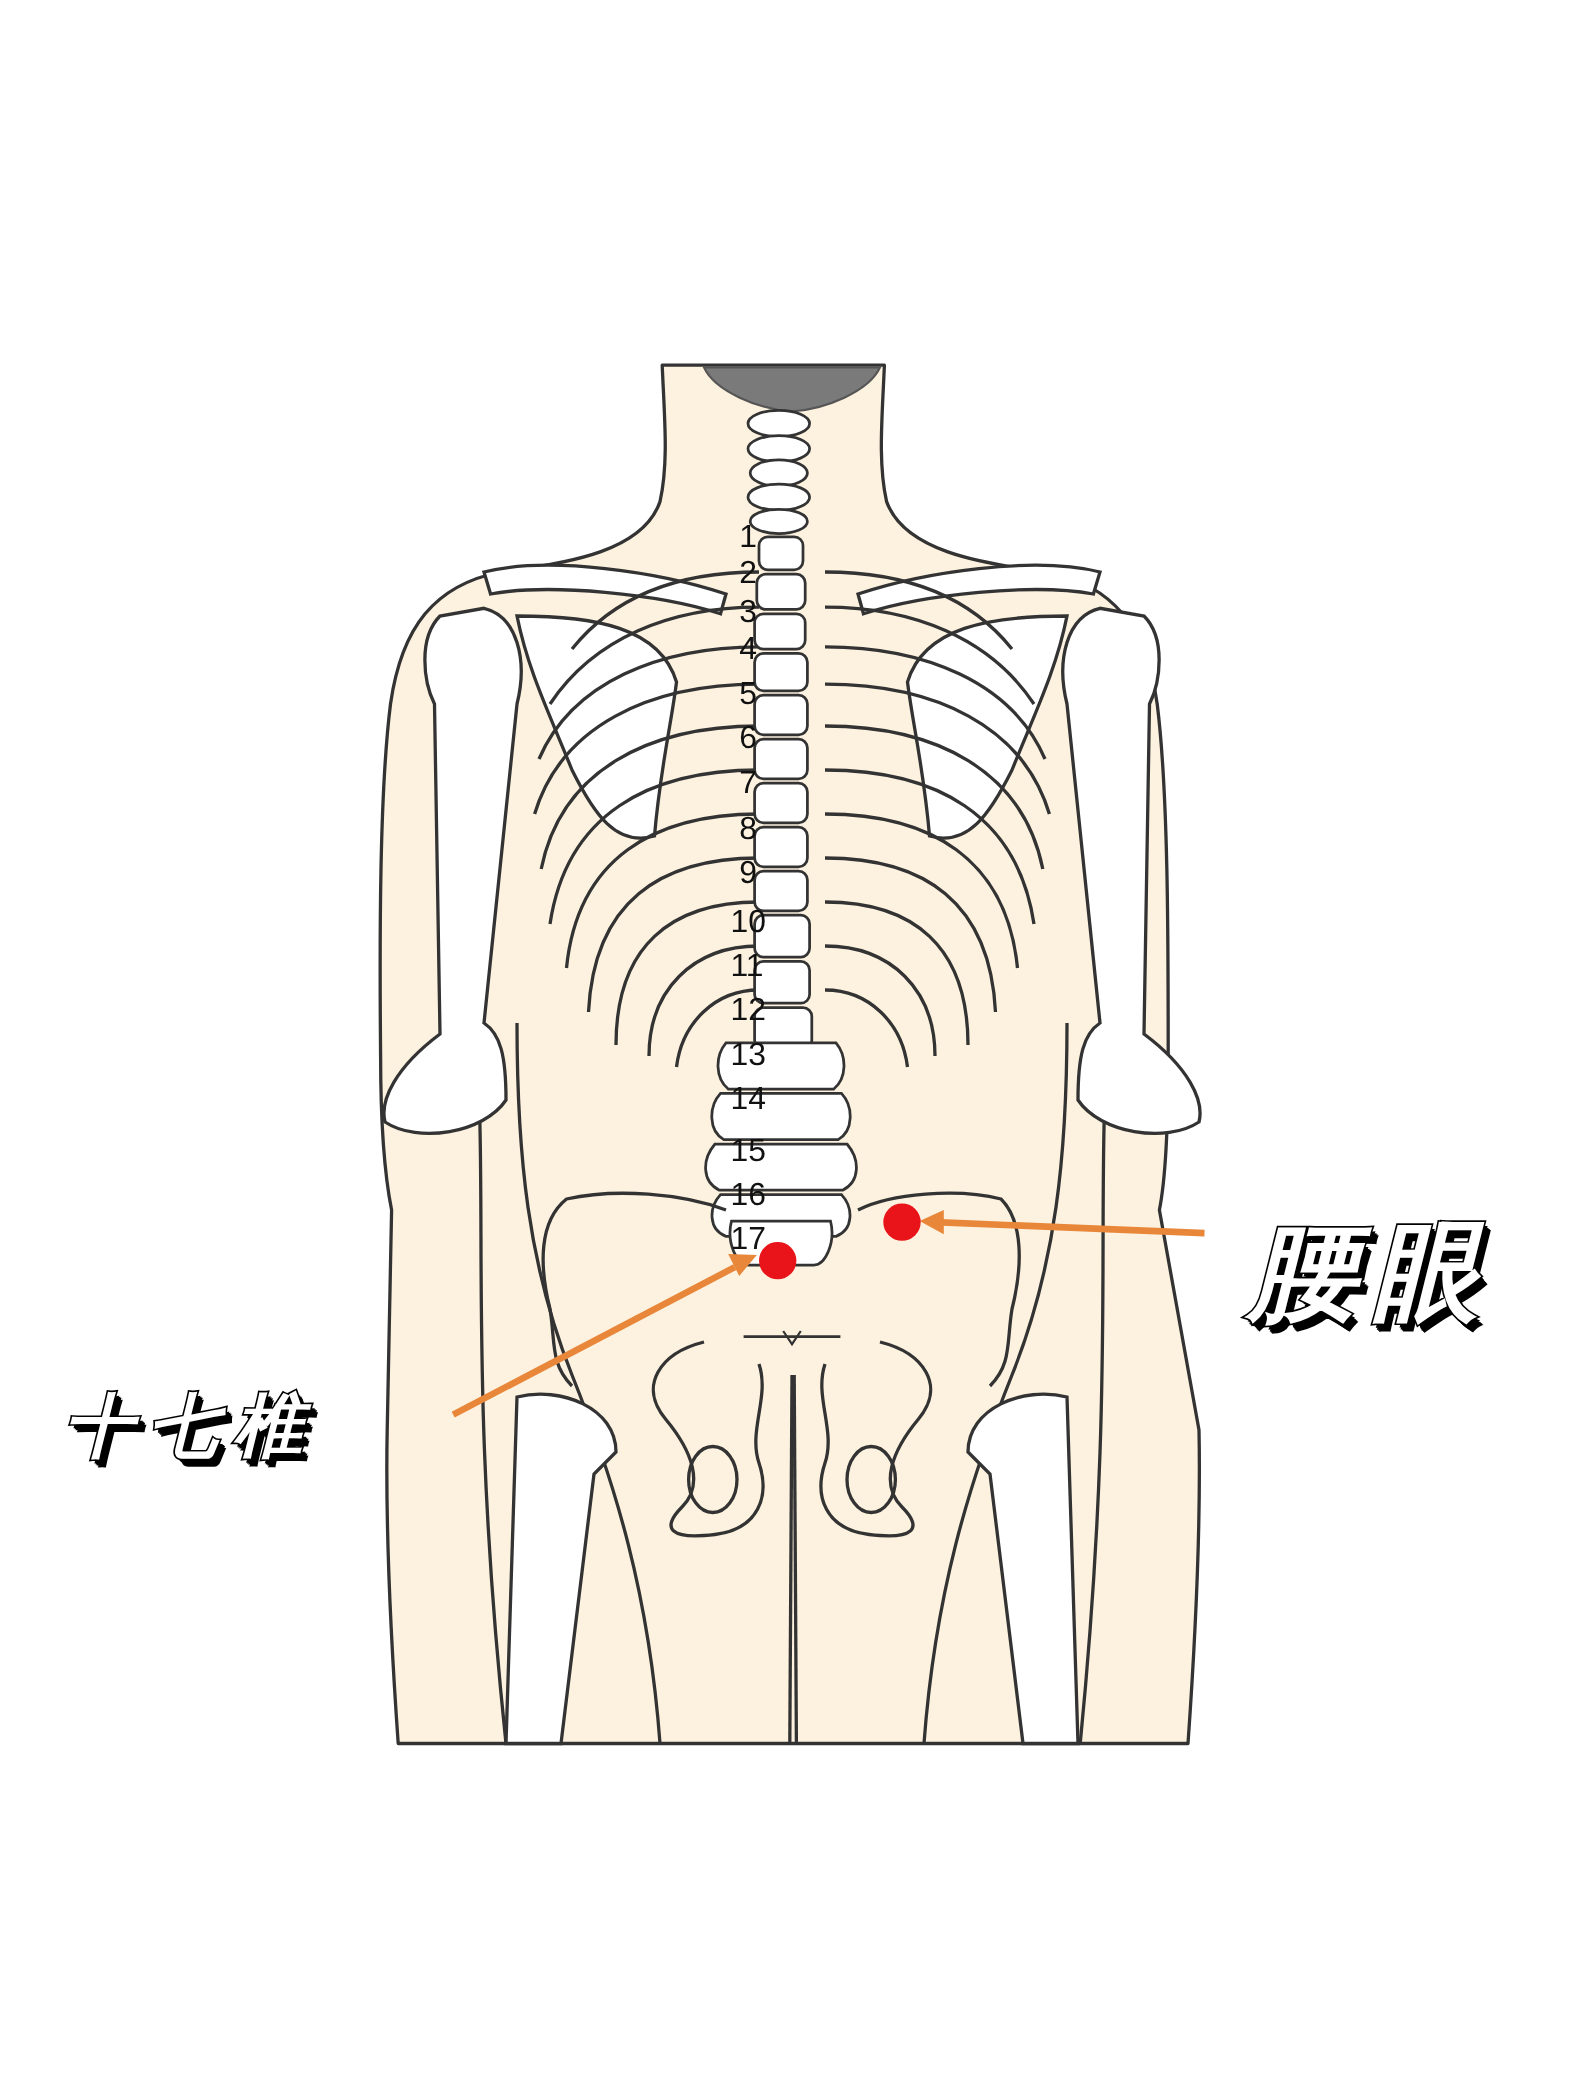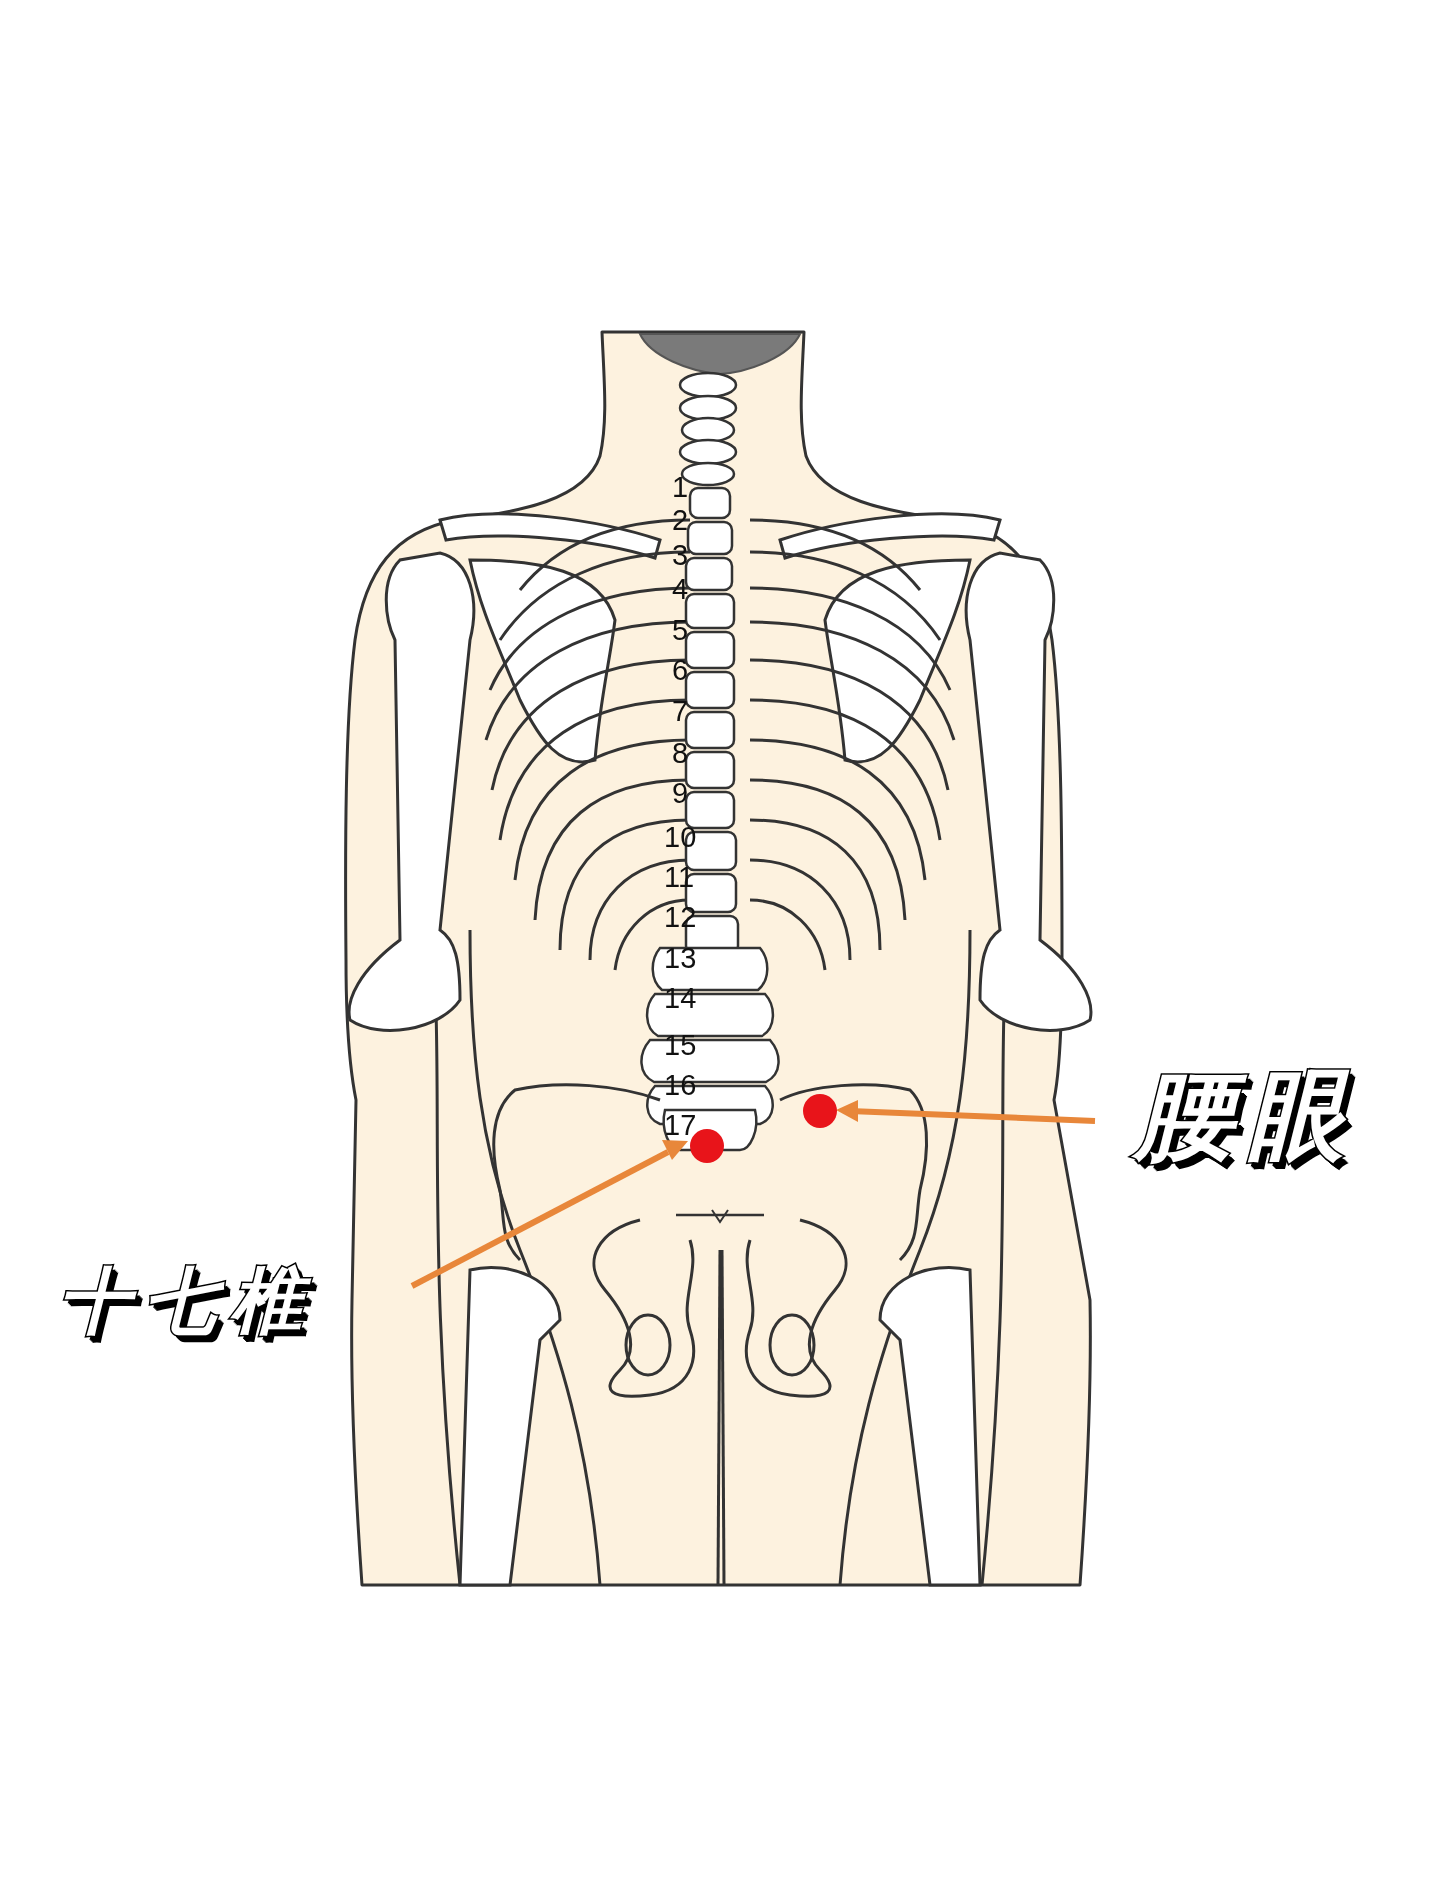--- a/index.html
+++ b/index.html
@@ -12,22 +12,22 @@
     font-weight: bold;
     font-style: italic;
     color: #ffffff;
     letter-spacing: 14px;
     -webkit-text-stroke: 3px #000000;
     paint-order: stroke fill;
     text-shadow: 6px 7px 0 #000, 5px 6px 0 #000, 4px 5px 0 #000, 3px 4px 0 #000;
     white-space: nowrap;
     line-height: 1;
   }
-  #label-yaoyan { left: 1135px; top: 1066px; font-size: 98px; }
-  #label-shiqizhui { left: 58px; top: 1265px; font-size: 72px; }
+  #label-yaoyan { left: 1135px; top: 1108px; font-size: 98px; }
+  #label-shiqizhui { left: 58px; top: 1265px; font-size: 63px; }
   .vnum {
     font-family: "Liberation Sans", "DejaVu Sans", sans-serif;
     font-size: 29px;
     fill: #111111;
   }
 </style>
 </head>
 <body>
 
 <svg id="figure" viewBox="0 0 1440 1890" xmlns="http://www.w3.org/2000/svg">

